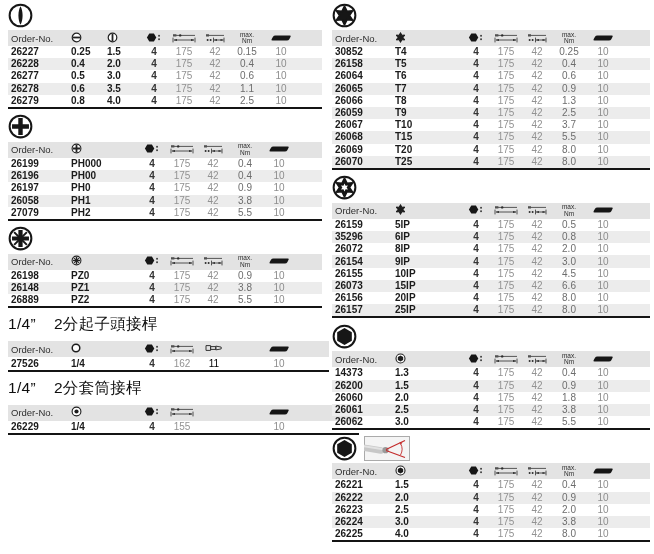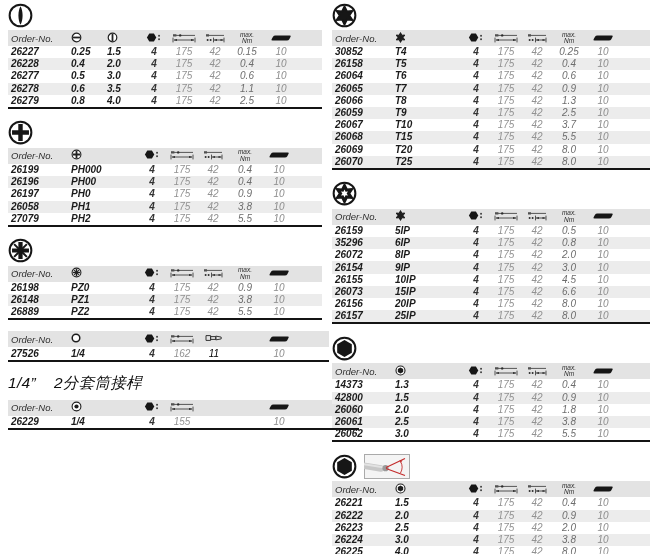--- a/index.html
+++ b/index.html
@@ -1,21 +1,21 @@
 <!DOCTYPE html>
 <html><head>
 <meta charset="utf-8">
 <style>
   html,body{margin:0;padding:0;background:#ffffff;}
   body{width:654px;height:554px;font-family:"Liberation Sans",sans-serif;-webkit-font-smoothing:antialiased;}
   .page{position:relative;width:654px;height:554px;overflow:hidden;background:#fff;}
   .col{position:absolute;top:2px;}
   .col-left{left:8px;width:314px;}
   .col-right{left:332px;width:318px;}
-  .section{margin-bottom:11px;font-style:italic;}
+  .section{margin-bottom:5px;}
   .icon-row{height:26px;margin:0 0 2px 0;display:flex;gap:7px;align-items:center;}
   .section-icon{display:inline-flex;align-items:center;}
   .photo-box{display:inline-flex;}
   .sec-title{font-size:15.5px;color:#0f0f0f;margin:6px 0 6px 0;letter-spacing:.3px;}
   .t-prefix{margin-right:18px;font-weight:normal;}
   table{width:100%;border-collapse:collapse;table-layout:fixed;border-bottom:2.5px solid #141414;}
   th,td{padding:0;overflow:hidden;white-space:nowrap;vertical-align:middle;}
   thead th{background:#e3e3e3;height:16px;font-size:9.5px;color:#2e2e2e;font-weight:normal;}
   tbody td{height:12.2px;font-size:10px;line-height:12px;}
   tbody tr:nth-child(even){background:#ececec;}
@@ -353,20 +353,21 @@
               <td class="k-len">175</td>
               <td class="k-tip">42</td>
               <td class="k-nm">5.5</td>
               <td class="k-pkg">10</td>
               <td class="k-spacer"></td>
             </tr>
           </tbody>
         </table>
       </div>
       <div class="section">
+        <div class="sec-title"><span class="t-prefix">1/4”</span><span class="t-text">2分起子頭接桿</span></div>
         <table>
           <thead>
             <tr>
               <th class="k-order" style="width: 58px;">Order-No.</th>
               <th class="k-size" style="width: 68px;"><span class="ic" style="display: inline-block;"><svg width="10" height="10">
                     <circle cx="5" cy="5" r="3.8" fill="#fff" stroke="#1d1d1d" stroke-width="1.5"></circle>
                   </svg></span></th>
               <th class="k-hex" style="width: 26px;"><span class="ic" style="display: inline-block;"><svg width="16" height="11">
                     <path d="M0.9 5.5 L3.3 1.6 L7.9 1.6 L10.3 5.5 L7.9 9.4 L3.3 9.4 Z" fill="#161616"></path>
                     <rect x="12.2" y="2.9" width="1.7" height="1.7" fill="#3a3a3a"></rect>
@@ -808,21 +809,21 @@
               <td class="k-order">14373</td>
               <td class="k-size">1.3</td>
               <td class="k-hex">4</td>
               <td class="k-len">175</td>
               <td class="k-tip">42</td>
               <td class="k-nm">0.4</td>
               <td class="k-pkg">10</td>
               <td class="k-spacer"></td>
             </tr>
             <tr>
-              <td class="k-order">42800</td>
+              <td class="k-order">26200</td>
               <td class="k-size">1.5</td>
               <td class="k-hex">4</td>
               <td class="k-len">175</td>
               <td class="k-tip">42</td>
               <td class="k-nm">0.9</td>
               <td class="k-pkg">10</td>
               <td class="k-spacer"></td>
             </tr>
             <tr>
               <td class="k-order">26060</td>

